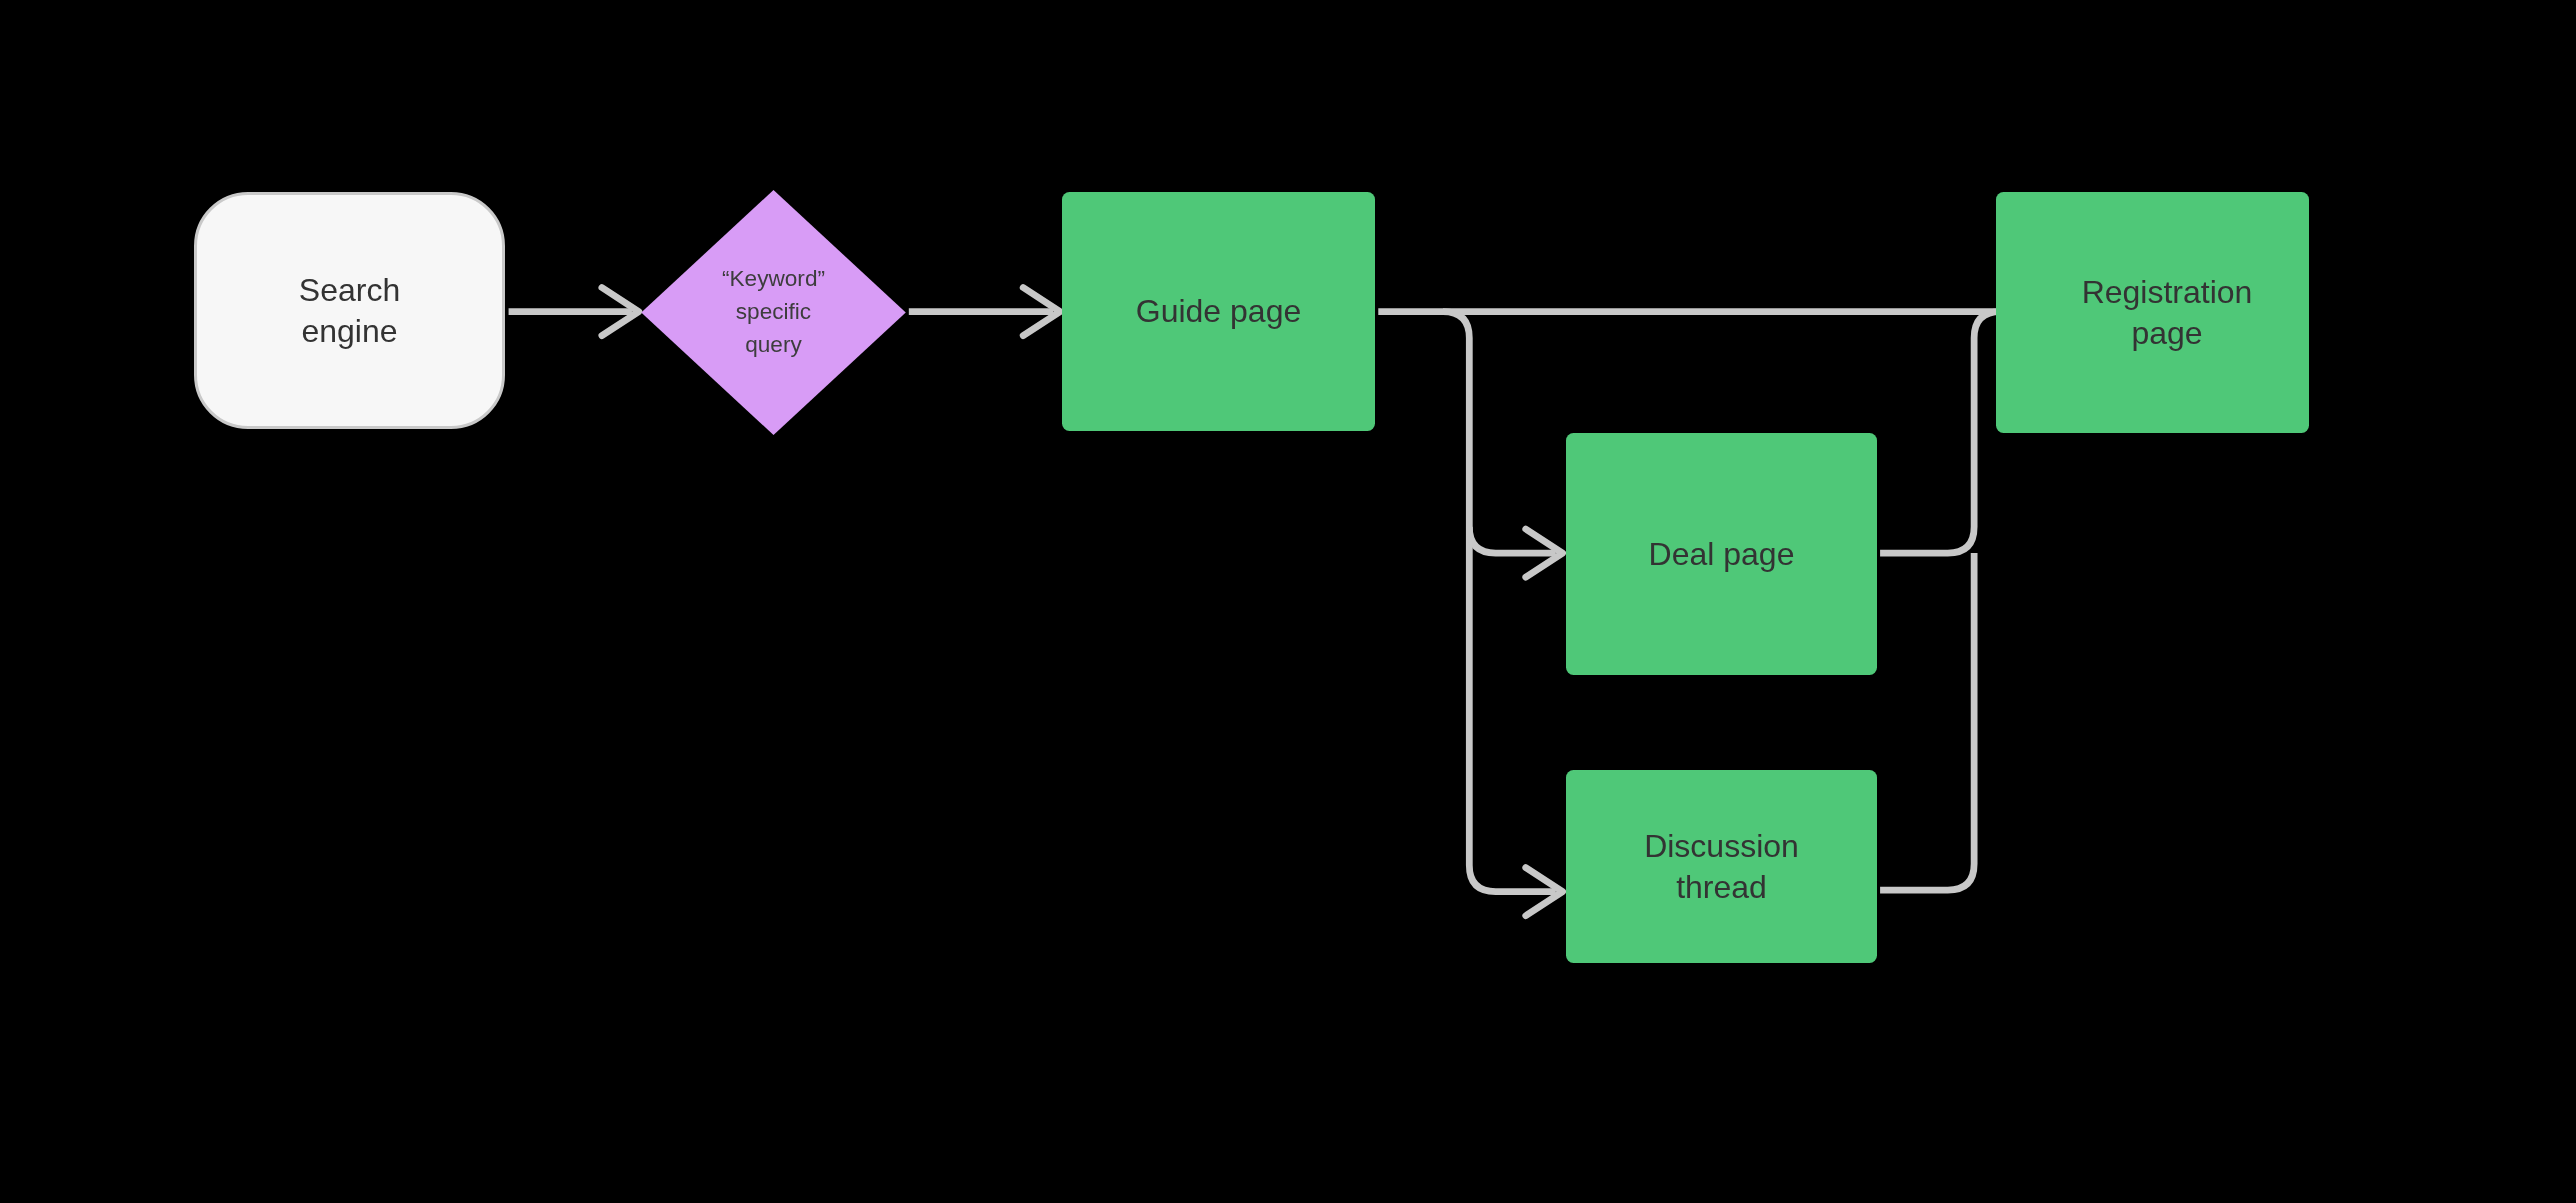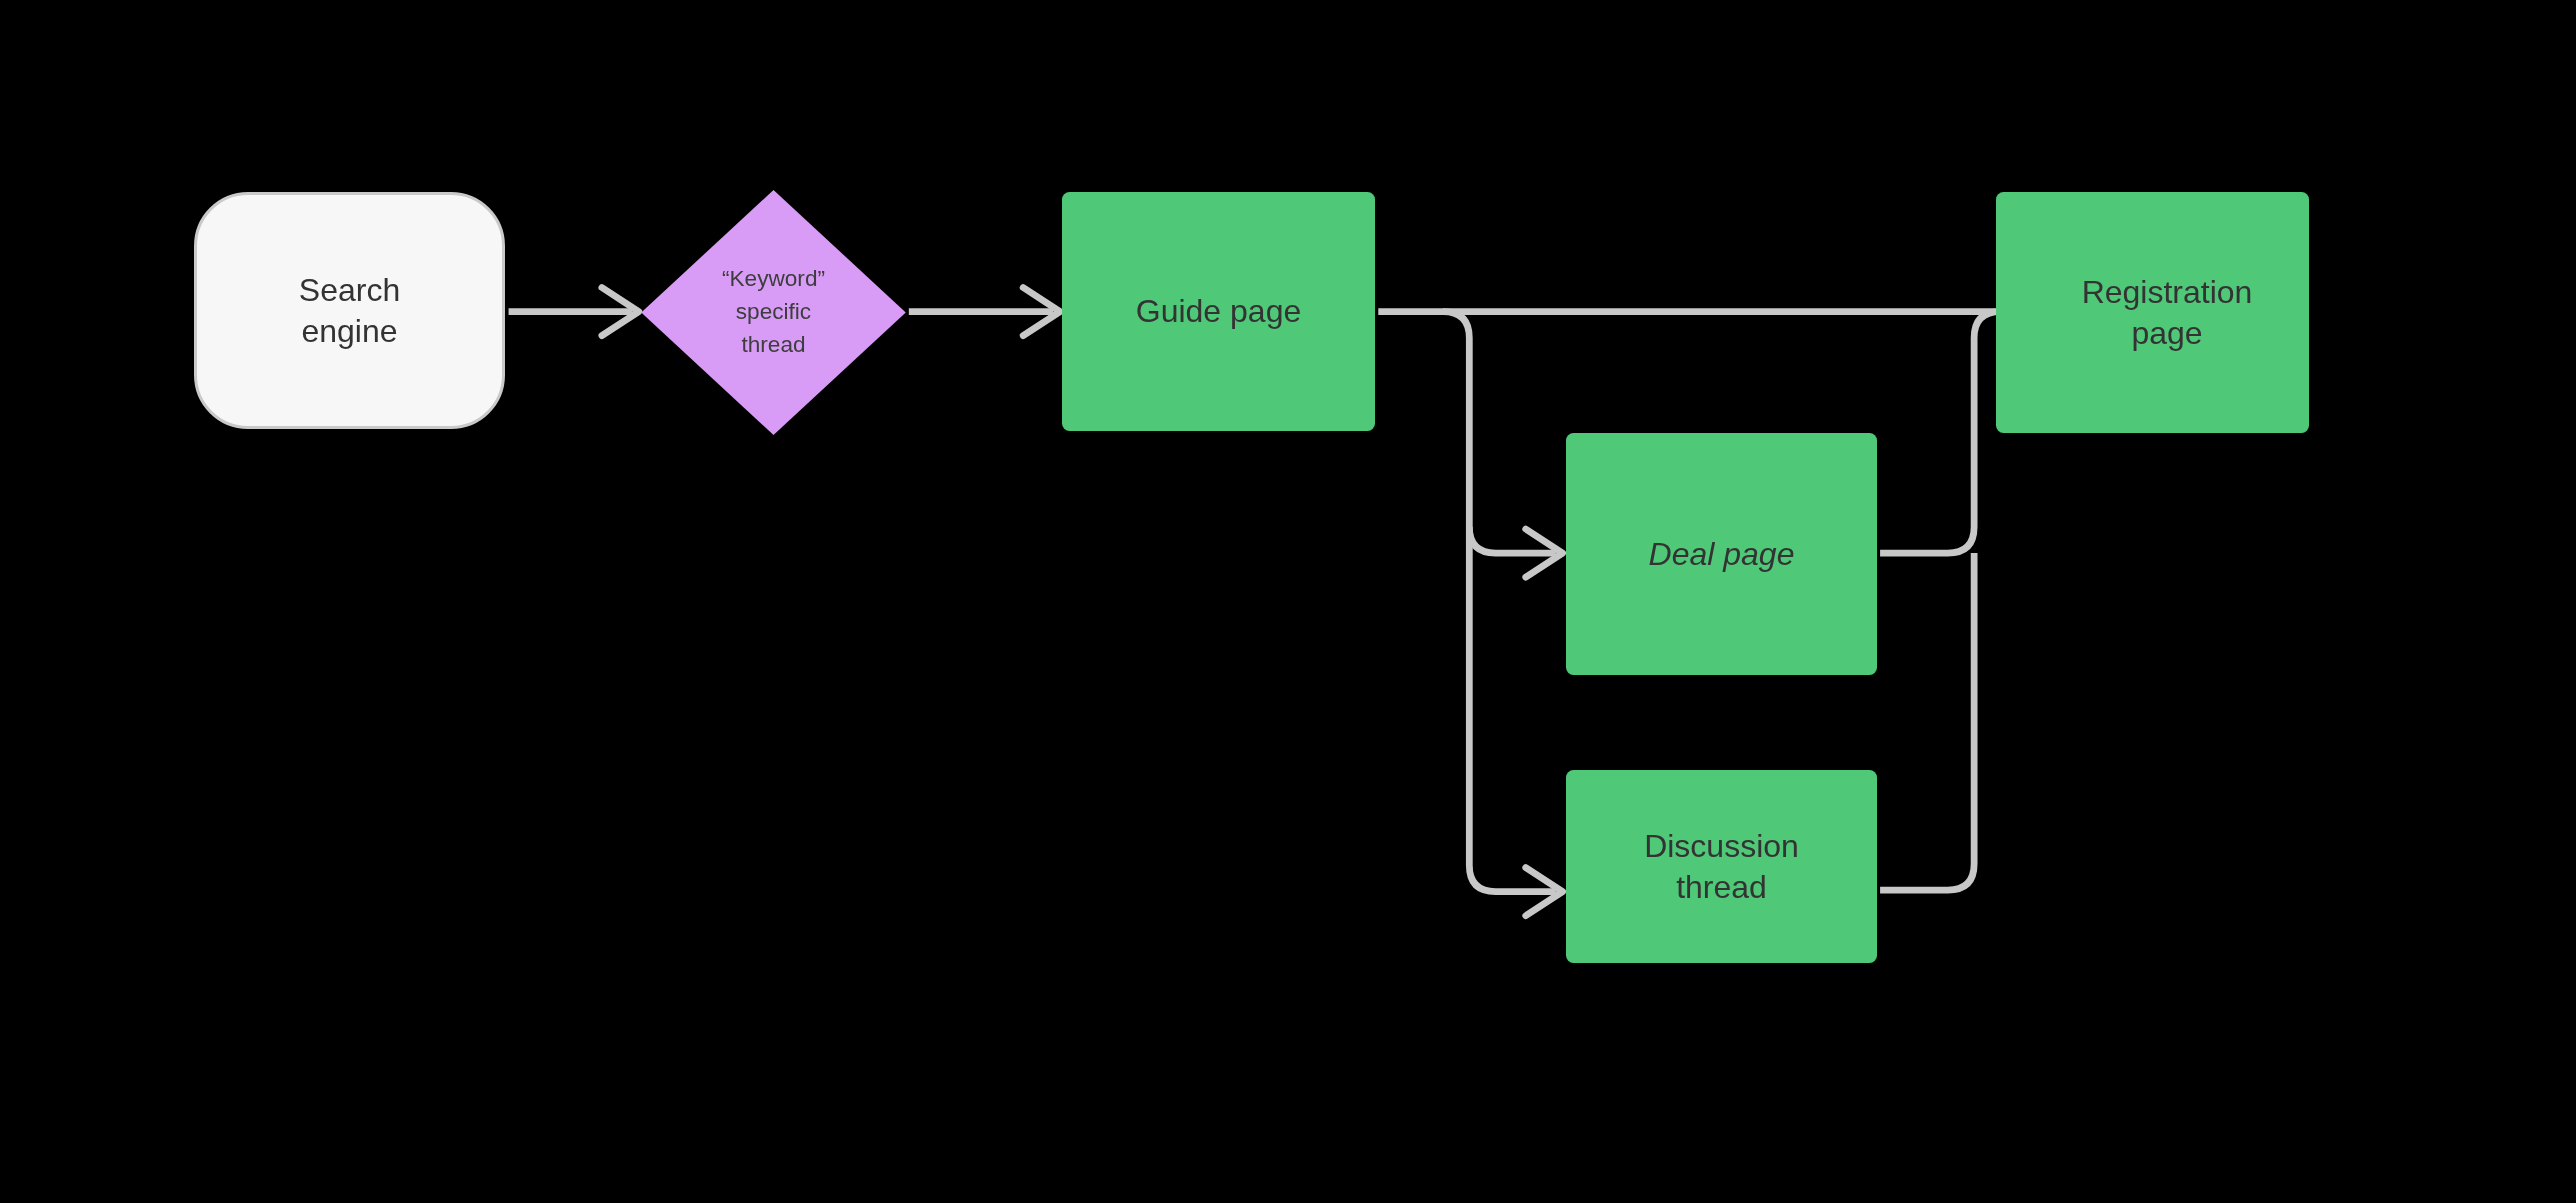--- a/index.html
+++ b/index.html
@@ -111,28 +111,28 @@
     <span class="node-label">Search
 engine</span>
   </div>
 
   <div class="node-decision-wrap" style="left:641px; top:190px; width:265px; height:245px;">
     <svg class="node-decision-shape" viewBox="0 0 352 326" xmlns="http://www.w3.org/2000/svg">
       <polygon points="176,0 352,163 176,326 0,163" fill="#D89CF6"></polygon>
     </svg>
     <div class="node-decision-label node-label">“Keyword”
 specific
-thread</div>
+query</div>
   </div>
 
   <div class="node node-process" style="left:1062px; top:192px; width:313px; height:239px;text-align:right;">
     <span class="node-label">Guide page</span>
   </div>
 
-  <div class="node node-process" style="left:1566px; top:433px; width:311px; height:242px;font-style:italic;">
+  <div class="node node-process" style="left:1566px; top:433px; width:311px; height:242px;">
     <span class="node-label">Deal page</span>
   </div>
 
   <div class="node node-process" style="left:1566px; top:770px; width:311px; height:193px;">
     <span class="node-label">Discussion
 thread</span>
   </div>
 
   <div class="node node-process" style="left:1996px; top:192px; width:313px; height:241px;padding-left:29px;">
     <span class="node-label">Registration

